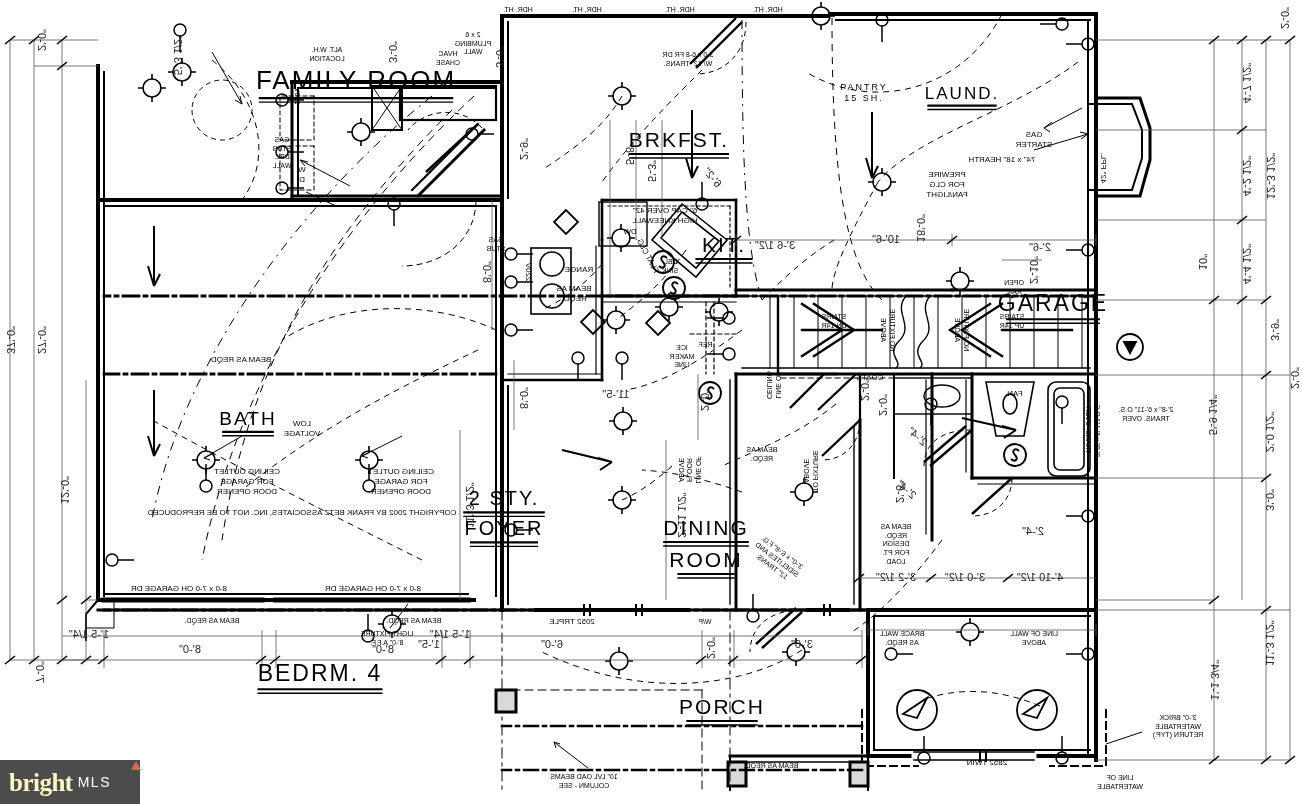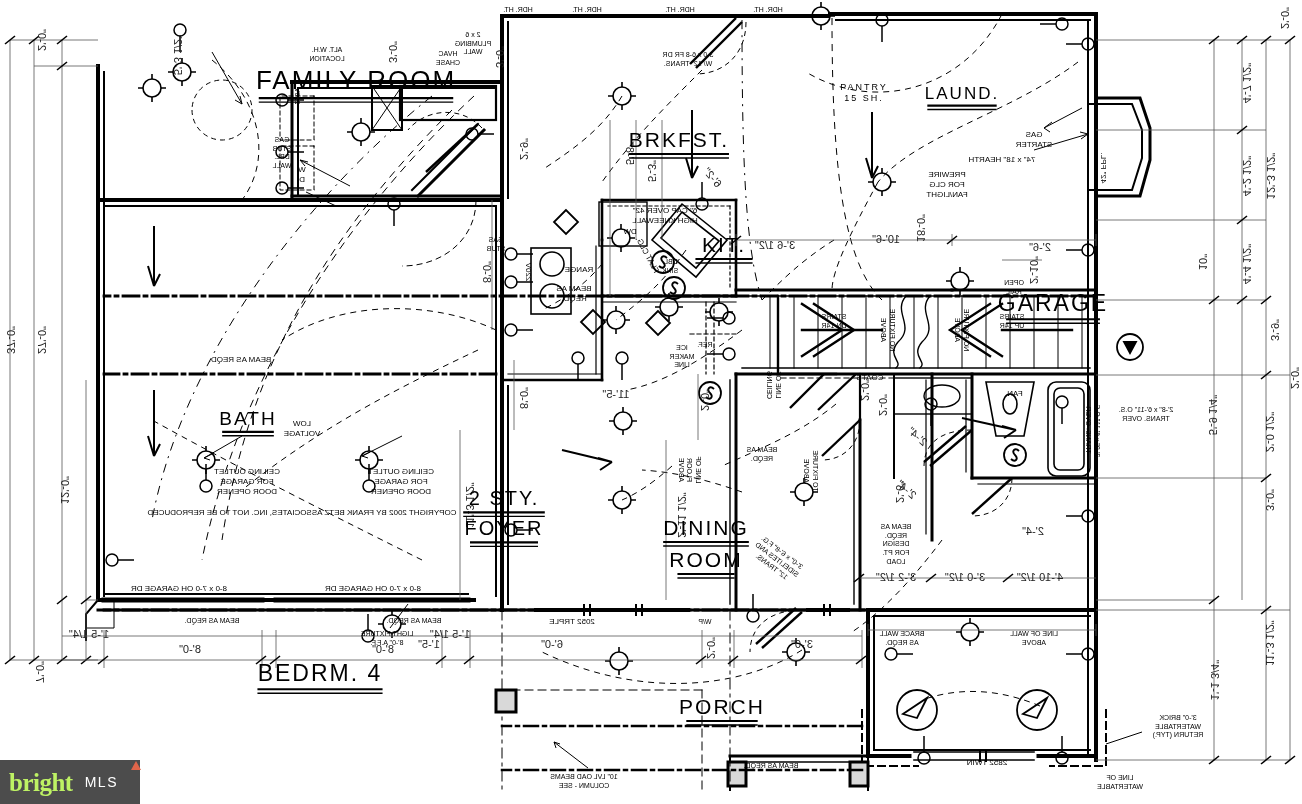--- a/index.html
+++ b/index.html
@@ -59,21 +59,21 @@
     height: 44px;
     background: #4c4c4c;
     display: flex;
     align-items: center;
     justify-content: flex-start;
     padding-left: 9px;
     box-sizing: border-box;
     z-index: 40;
   }
   #watermark .wm-bright {
-    color: #bef264;
+    color: #fef9c3;
     font-family: "Liberation Serif", serif;
     font-size: 25px;
     font-weight: 700;
     letter-spacing: -0.5px;
     line-height: 1;
     position: relative;
   }
   #watermark .wm-tick {
     position: absolute;
     right: -1px;
@@ -81,21 +81,21 @@
     width: 0; height: 0;
     border-left: 5px solid transparent;
     border-right: 5px solid transparent;
     border-bottom: 9px solid #e0654a;
   }
   #watermark .wm-mls {
     color: #ffffff;
     font-family: "Liberation Sans", sans-serif;
     font-size: 14px;
     letter-spacing: 1.5px;
-    margin-left: 12px;
+    margin-left: 5px;
     line-height: 1;
   }
   #wm-strip {
     position: absolute;
     left: 118px;
     bottom: 0;
     width: 22px;
     height: 44px;
     background: #d9d9d9;
     z-index: 39;

